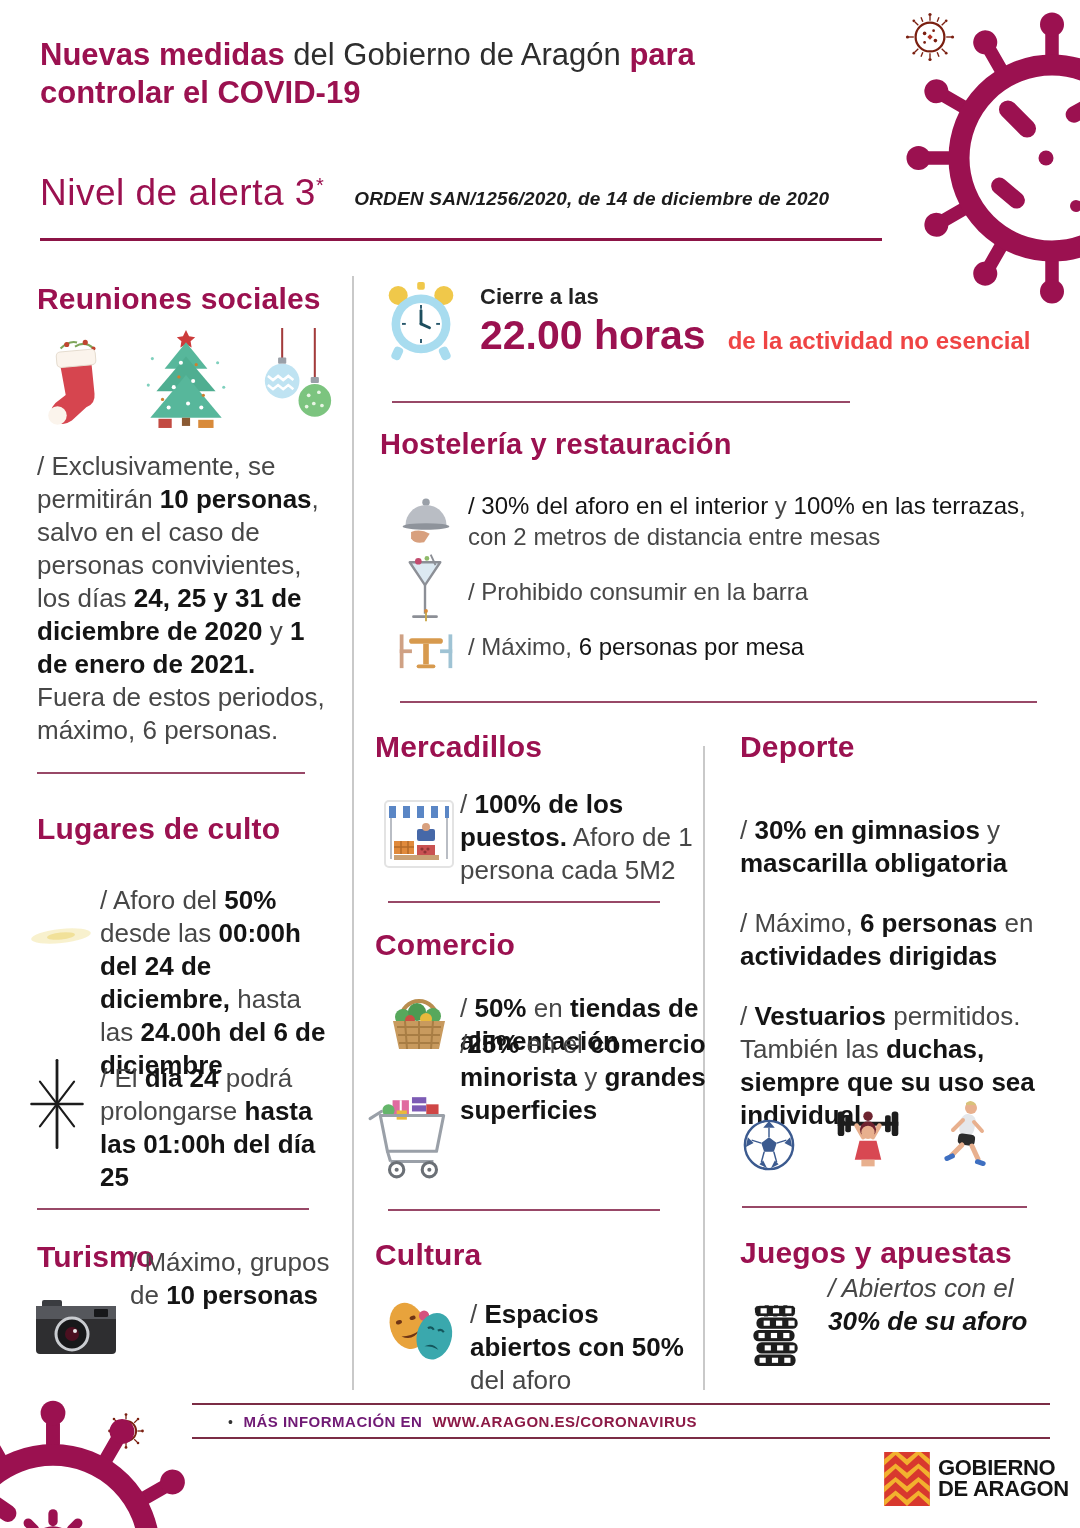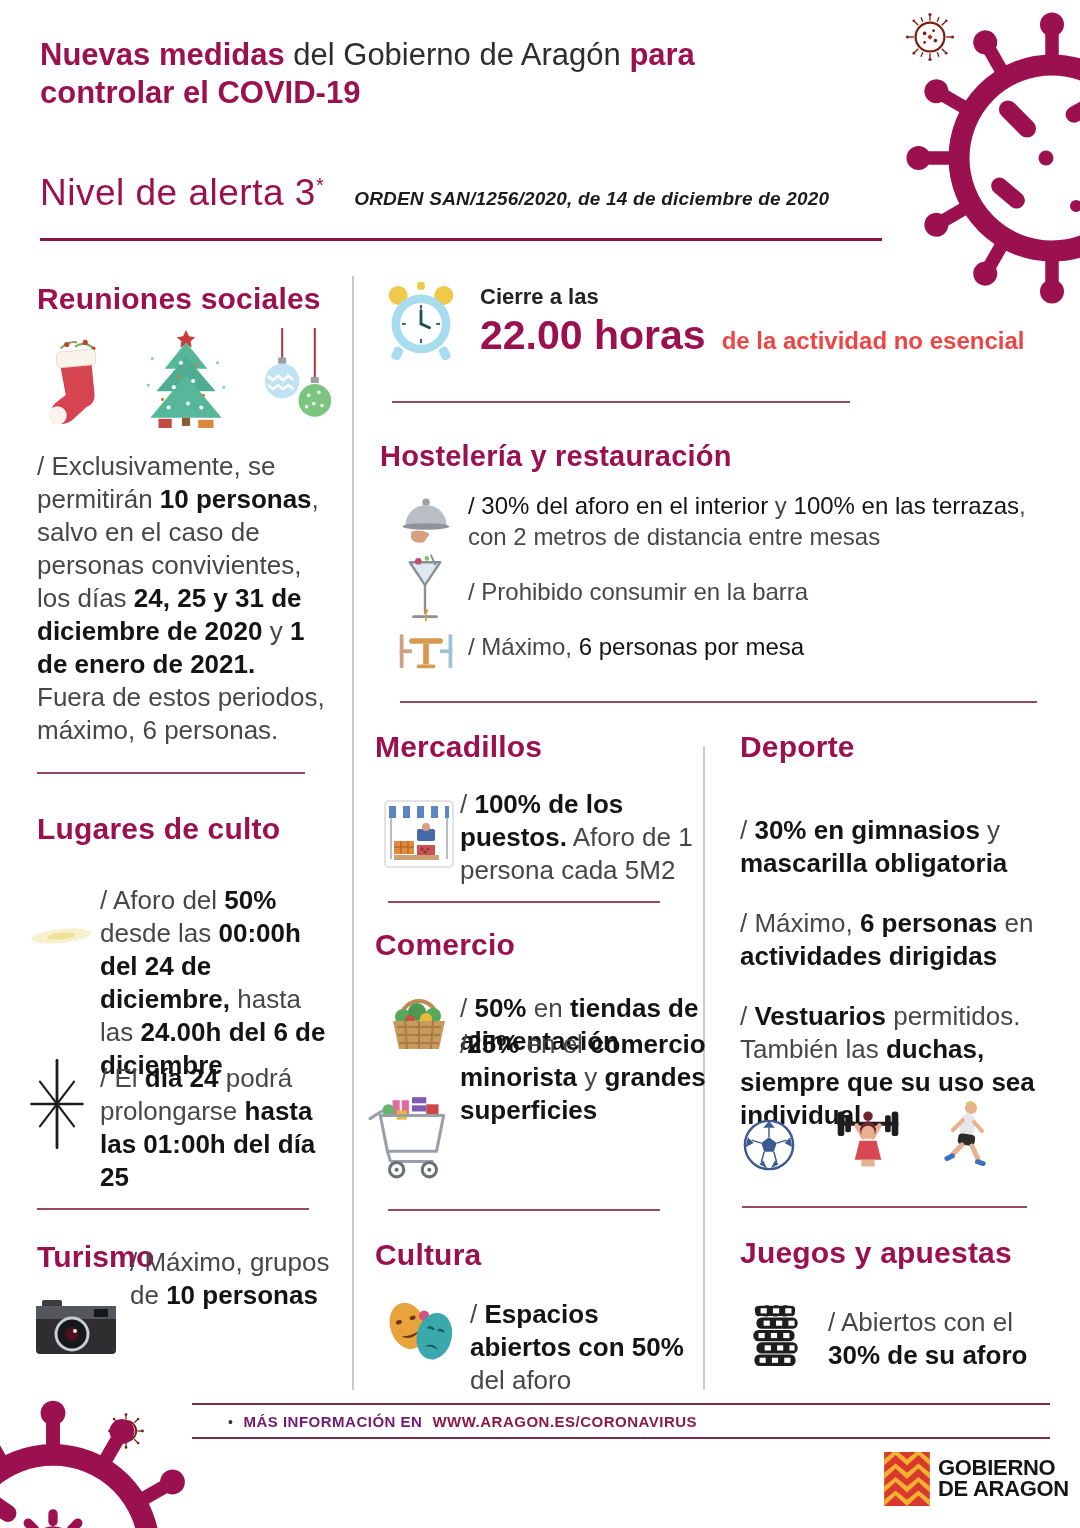--- a/index.html
+++ b/index.html
@@ -26,21 +26,21 @@
   .vline{width:2px;background:var(--gray-line);}
   
   .sec-h{font-weight:800;color:var(--accent);font-size:30px;letter-spacing:.2px;}
   
   .txt{color:var(--body);font-size:26px;line-height:1.27;}
   .txt b,.txt26 b{color:var(--bold);font-weight:700;}
   .txt24{color:var(--body);font-size:24px;line-height:1.3;}
   .txt24 b{color:var(--bold);font-weight:400;}
   
   .closure-intro{font-size:22px;font-weight:700;color:#222;}
-  .closure-line2{display:flex;align-items:baseline;gap:16px;margin-top:2px;}
+  .closure-line2{display:flex;align-items:baseline;gap:22px;margin-top:2px;}
   .closure-time{font-size:41px;font-weight:800;color:var(--accent);}
   .closure-detail{font-size:24px;font-weight:700;color:#ef4444;}
   
   .foot-info{display:flex;align-items:center;gap:10px;font-size:15px;letter-spacing:.5px;}
   .foot-bullet{color:#333;font-size:14px;}
   .foot-prefix{color:#701a75;font-weight:bold;}
   .foot-url{color:#8c1a46;font-weight:700;cursor:pointer;}
   .logo{display:flex;align-items:center;gap:8px;}
   .logo-text{font-weight:800;color:#151515;font-size:22px;line-height:.95;letter-spacing:-.3px;}
   .deporte-item{margin-bottom:27px;width:300px;}
@@ -289,21 +289,21 @@
   </svg>
   <div class="abs" style="left:480px;top:284px;">
     <div class="closure-intro">Cierre a las</div>
     <div class="closure-line2">
       <span class="closure-time">22.00 horas</span>
       <span class="closure-detail">de la actividad no esencial</span>
     </div>
   </div>
   <div class="abs thin-rule" style="left:392px;top:401px;width:458px;"></div>
 
-  <div class="abs sec-h" style="left:380px;top:428px;font-size:29px;margin-top:12px;">Hostelería y restauración</div>
+  <div class="abs sec-h" style="left:380px;top:428px;font-size:29px;">Hostelería y restauración</div>
 
   <svg class="abs" style="left:398px;top:488px;" width="56" height="60" viewBox="0 0 60 60">
     <circle cx="30" cy="13" r="4" fill="#9aa0a8"></circle>
     <path d="M8 38 A22 22 0 0 1 52 38 Z" fill="#b9bdc4"></path>
     <ellipse cx="30" cy="39" rx="25" ry="3.5" fill="#8e939b"></ellipse>
     <path d="M14 45 q10 -4 20 2 l-6 9 q-10 2 -14 -4 z" fill="#d8a07e"></path>
   </svg>
   <div class="abs txt24" style="left:468px;top:490px;width:575px;"><b>/ 30% del aforo en el interior</b><span> y </span><b>100% en las terrazas</b><span>, con 2 metros de distancia entre mesas</span></div>
 
   <svg class="abs" style="left:404px;top:552px;" width="42" height="72" viewBox="0 0 44 74">
@@ -521,21 +521,21 @@
           <rect x="37" y="20" width="6" height="5"></rect>
         </g>
       <rect x="4" y="5" width="40" height="11" rx="5" fill="#1d1d1d" stroke="#fff" stroke-width="1" stroke-dasharray="5 4"></rect>
       <g fill="#fff">
           <rect x="10" y="8" width="6" height="5"></rect>
           <rect x="22" y="8" width="6" height="5"></rect>
           <rect x="34" y="8" width="6" height="5"></rect>
         </g>
     </g>
   </svg>
-  <div class="abs txt" style="left:828px;top:1306px;width:230px;"><span>/ Abiertos con el </span><b>30% de su aforo</b></div>
+  <div class="abs txt" style="left:828px;top:1272px;width:230px;font-style:italic;"><span>/ Abiertos con el </span><b>30% de su aforo</b></div>
 
   <div class="abs" style="left:192px;top:1403px;width:858px;height:2px;background:#7b2c45;"></div>
   <div class="abs foot-info" style="left:228px;top:1413px;">
     <span class="foot-bullet">•</span>
     <span class="foot-prefix">MÁS INFORMACIÓN EN</span>
     <span class="foot-url">WWW.ARAGON.ES/CORONAVIRUS</span>
   </div>
   <div class="abs" style="left:192px;top:1437px;width:858px;height:2px;background:#7b2c45;"></div>
 
   <svg class="abs" style="left:107px;top:1412px;" width="38" height="38" viewBox="0 0 60 60">

